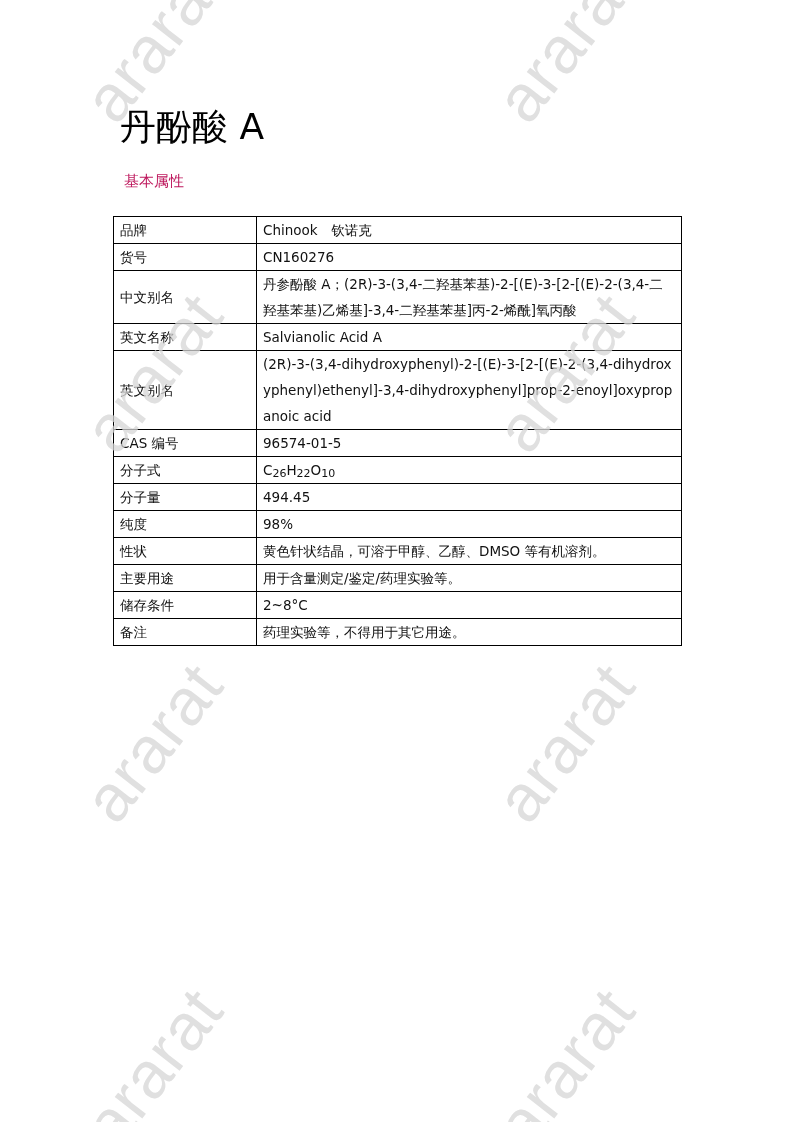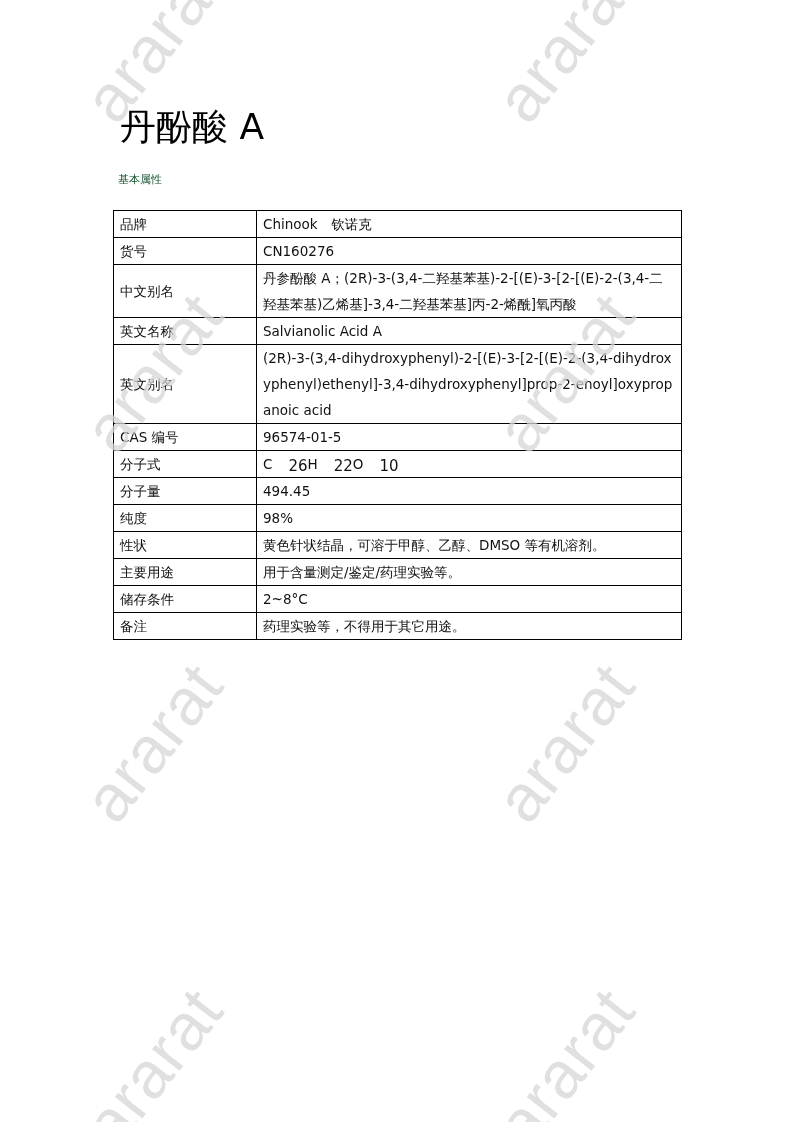--- a/index.html
+++ b/index.html
@@ -11,33 +11,33 @@
     position: absolute; font-family: "Liberation Sans", "DejaVu Sans", sans-serif;
     font-size: 66px; color: #d6d6d6; opacity: 0.75; transform: rotate(-52deg);
     transform-origin: left bottom; white-space: nowrap; pointer-events: none; z-index: 2;
     letter-spacing: 1px;
   }
   .title {
     position: absolute; left: 120px; top: 104px; margin: 0;
     font-size: 36px; font-weight: normal; line-height: 46px; color: #000;
   }
   .section {
-    position: absolute; left: 118px; top: 172px; font-size: 11px; color: #14532d;
+    position: absolute; left: 124px; top: 172px; font-size: 15px; color: #be185d;
   }
   table.props {
-    position: absolute; left: 113px; top: 210px; width: 569px;
+    position: absolute; left: 113px; top: 216px; width: 569px;
     border-collapse: collapse; font-size: 13.5px; z-index: 1;
   }
   table.props td {
     border: 1.2px solid #000; padding: 0 6px; vertical-align: middle;
     line-height: 26px; height: 26px; color: #111;
   }
   table.props td.label { width: 130px; }
   table.props td.value { word-break: break-all; border-radius: 11px; }
-  sub { font-size: 15px; vertical-align: -2px; line-height: 0; margin-left: 16px; }
+  sub { font-size: 11px; vertical-align: -2px; line-height: 0; }
 </style>
 </head>
 <body>
 
 <div class="watermark" style="left:128px; top:60px;">ararat</div>
 <div class="watermark" style="left:540px; top:60px;">ararat</div>
 <div class="watermark" style="left:128px; top:390px;">ararat</div>
 <div class="watermark" style="left:540px; top:390px;">ararat</div>
 <div class="watermark" style="left:128px; top:760px;">ararat</div>
 <div class="watermark" style="left:540px; top:760px;">ararat</div>

